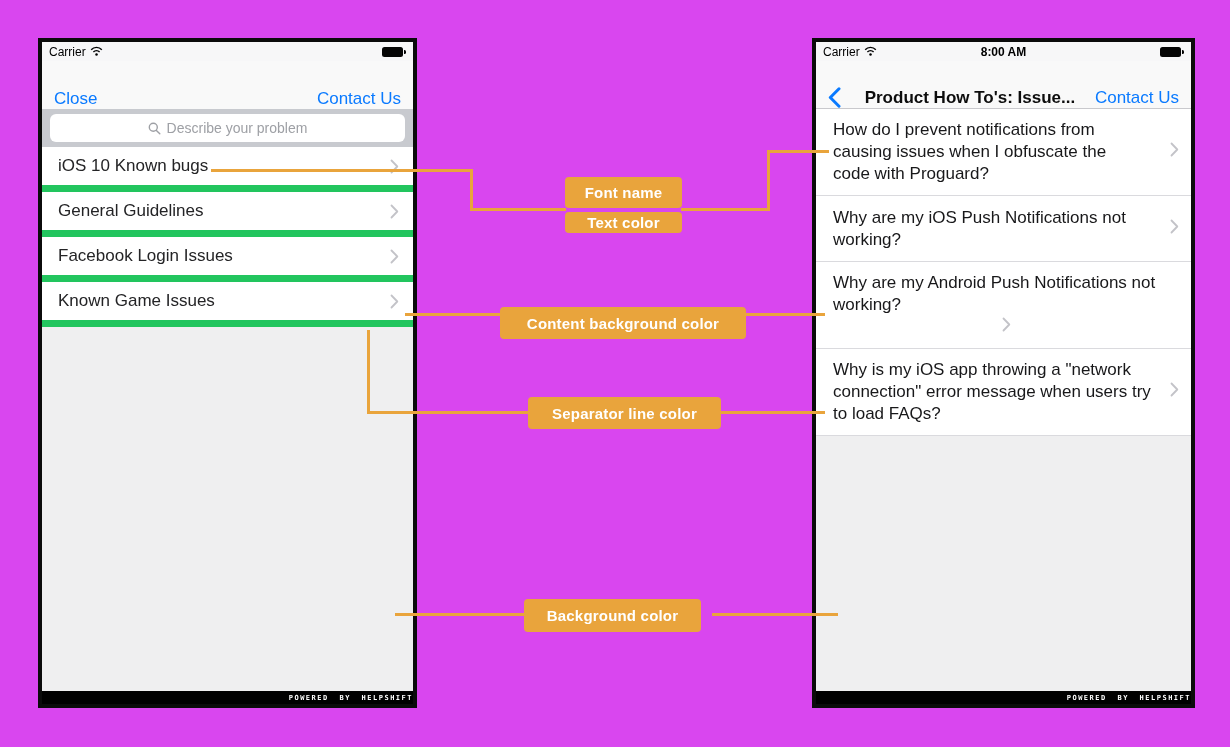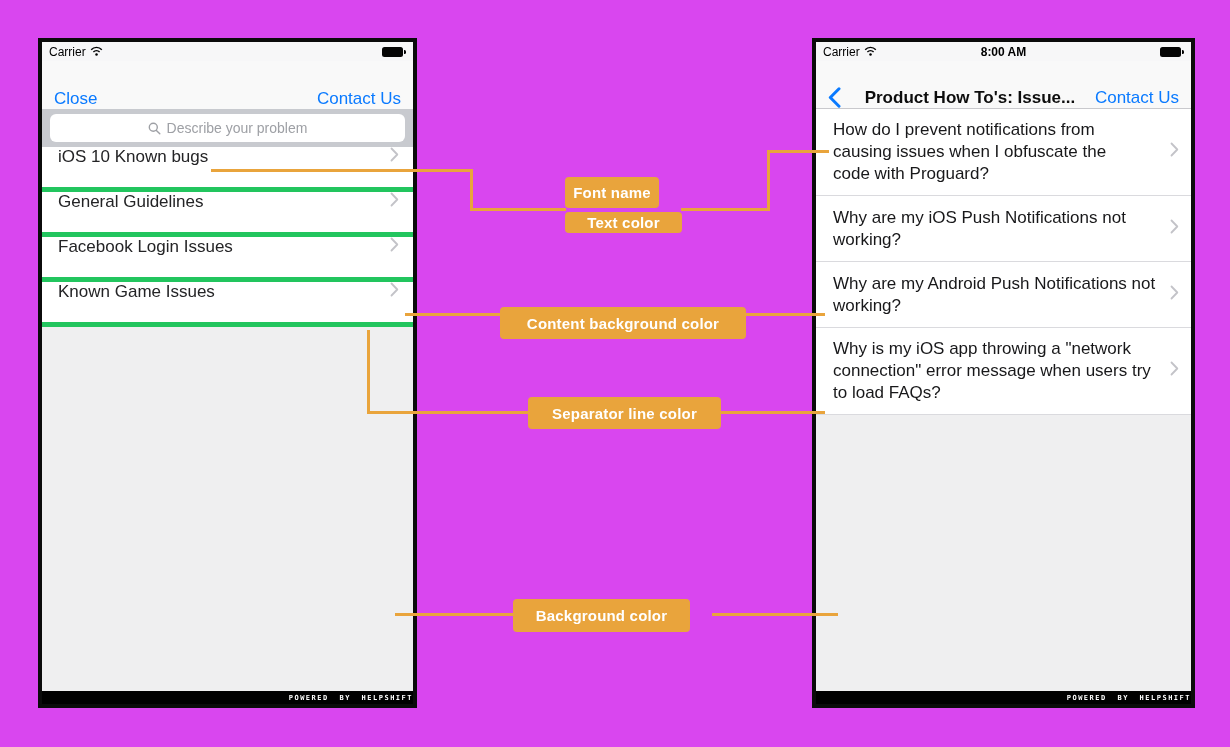--- a/index.html
+++ b/index.html
@@ -57,22 +57,22 @@
   .search-strip { height:38px; flex:0 0 38px; background:#c8cacf; padding:5px 8px; }
   .search-field {
     height:28px; background:#ffffff; border-radius:6px;
     display:flex; align-items:center; justify-content:center; gap:6px;
     color:#9ea0a5; font-size:14px; cursor:text;
   }
 
   
   .list-row {
     height:45px; flex:0 0 45px; background:#ffffff;
-    border-bottom:5px solid #22c55e;
-    display:flex; align-items:flex-start; padding:0 14px 0 16px;
+    border-bottom:7px solid #22c55e;
+    display:flex; align-items:center; padding:0 14px 0 16px;
     font-size:17px; color:#242426; cursor:pointer;
   }
   .list-row .chev { margin-left:auto; display:flex; align-items:center; }
 
   
   .faq-row {
     background:#ffffff; border-bottom:1px solid #dadade;
     display:flex; align-items:center; padding:10px 12px 10px 17px;
     font-size:17px; line-height:22px; color:#18181a; cursor:pointer;
   }
@@ -214,21 +214,21 @@
       </span>
     </div>
     <div class="faq-row" style="min-height:66px;gap:12px;">
       <span class="faq-text">Why are my iOS Push Notifications not working?</span>
       <span class="chev">
         <svg width="9" height="15" viewBox="0 0 9 15">
             <path d="M1.5 1.5 L7.3 7.5 L1.5 13.5" fill="none" stroke="#c3c3c8" stroke-width="1.8" stroke-linecap="round" stroke-linejoin="round"></path>
           </svg>
       </span>
     </div>
-    <div class="faq-row" style="min-height:66px;">
+    <div class="faq-row" style="min-height:66px;flex-direction:column;">
       <span class="faq-text">Why are my Android Push Notifications not working?</span>
       <span class="chev">
         <svg width="9" height="15" viewBox="0 0 9 15">
             <path d="M1.5 1.5 L7.3 7.5 L1.5 13.5" fill="none" stroke="#c3c3c8" stroke-width="1.8" stroke-linecap="round" stroke-linejoin="round"></path>
           </svg>
       </span>
     </div>
     <div class="faq-row" style="min-height:87px;">
       <span class="faq-text">Why is my iOS app throwing a "network connection" error message when users try to load FAQs?</span>
       <span class="chev">
@@ -255,19 +255,19 @@
   <div class="conn" style="left:405px; top:313px; width:96px; height:3px;"></div>
   <div class="conn" style="left:745px; top:313px; width:80px; height:3px;"></div>
 
   <div class="conn" style="left:367px; top:330px; width:3px;  height:84px;"></div>
   <div class="conn" style="left:367px; top:411px; width:162px; height:3px;"></div>
   <div class="conn" style="left:720px; top:411px; width:105px; height:3px;"></div>
 
   <div class="conn" style="left:395px; top:613px; width:142px; height:3px;"></div>
   <div class="conn" style="left:712px; top:613px; width:126px; height:3px;"></div>
 
-  <div class="badge" style="left:565px; top:177px; width:94px; height:31px;">Font name</div>
+  <div class="badge" style="left:565px; top:177px; width:117px; height:31px;">Font name</div>
   <div class="badge" style="left:565px; top:212px; width:117px; height:21px;">Text color</div>
   <div class="badge" style="left:500px; top:307px; width:246px; height:32px;">Content background color</div>
   <div class="badge" style="left:528px; top:397px; width:193px; height:32px;">Separator line color</div>
-  <div class="badge" style="left:513px; top:599px; width:177px; height:33px;">Background color</div>
+  <div class="badge" style="left:524px; top:599px; width:177px; height:33px;">Background color</div>
 
 </div>
 
 </body></html>

